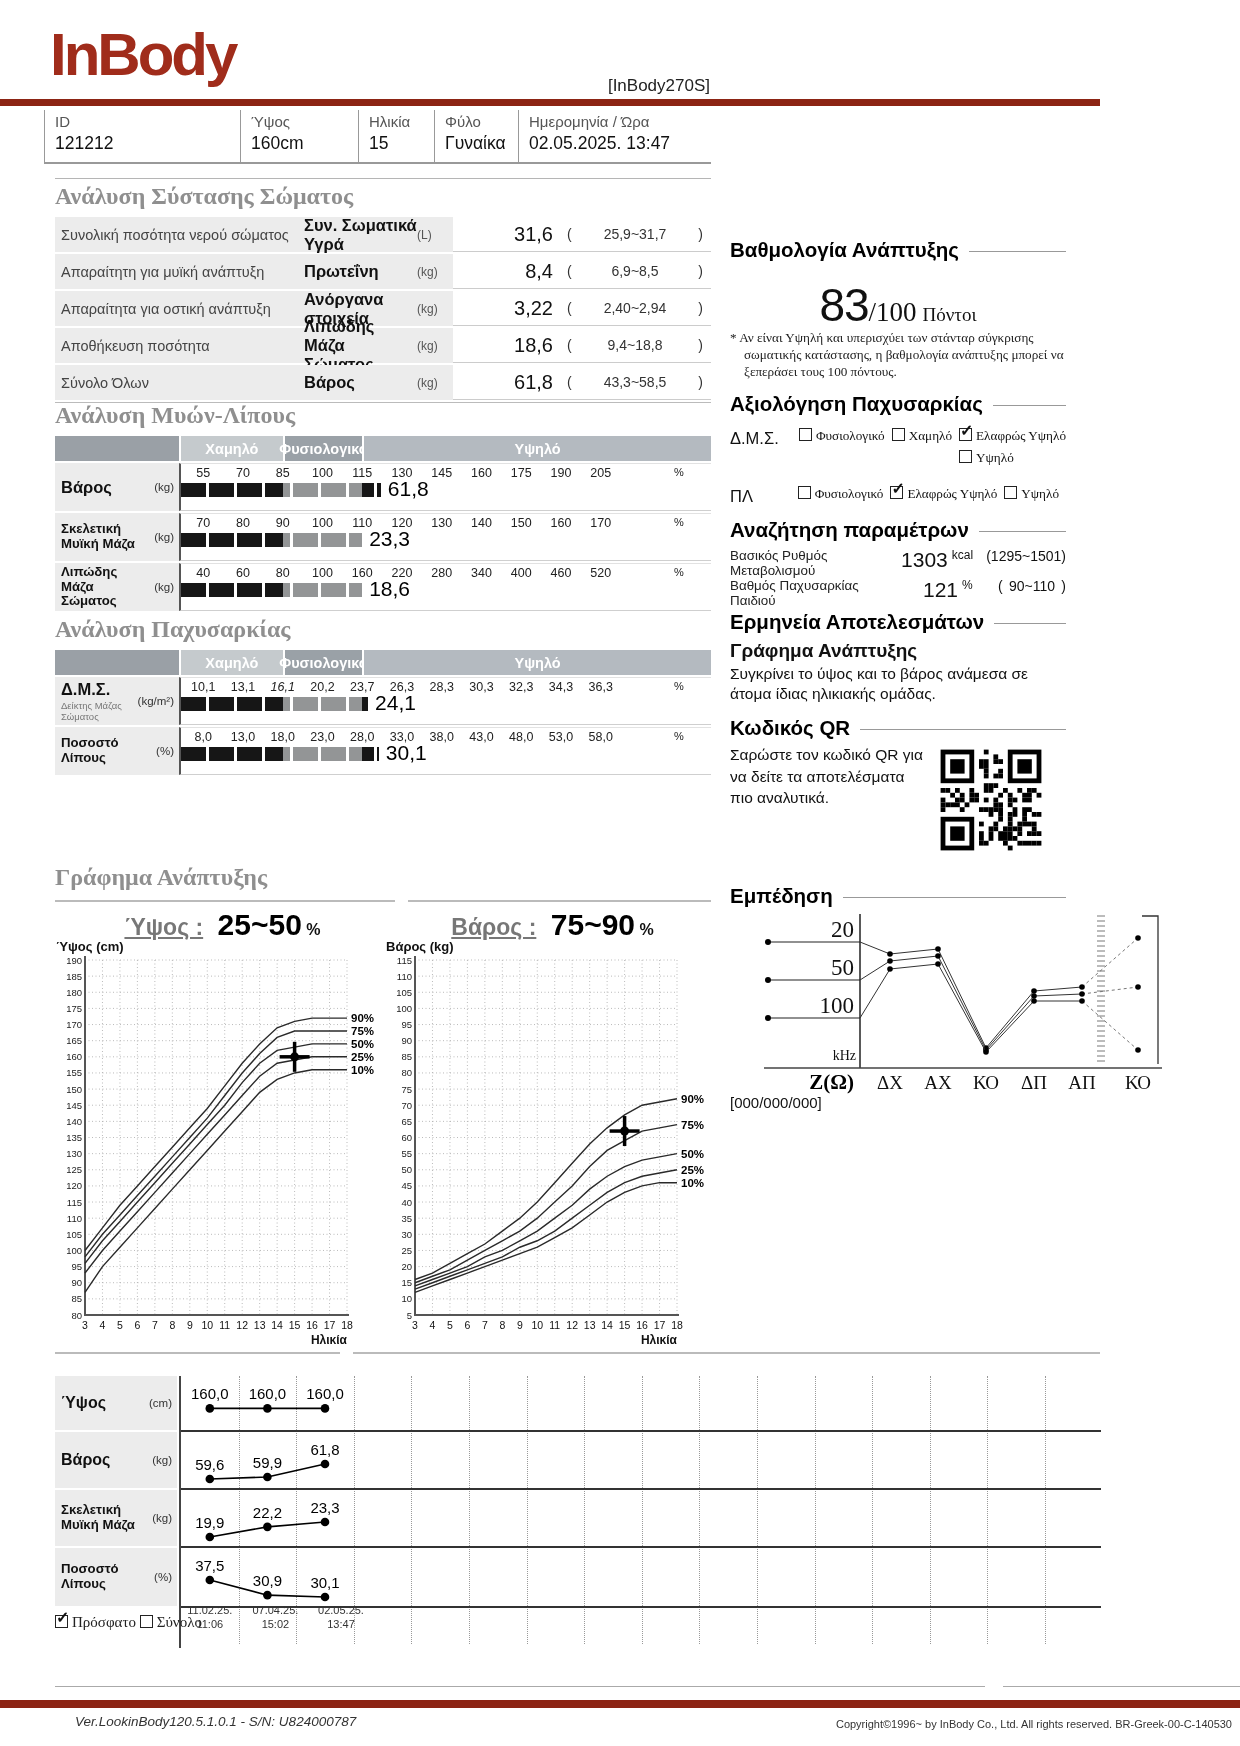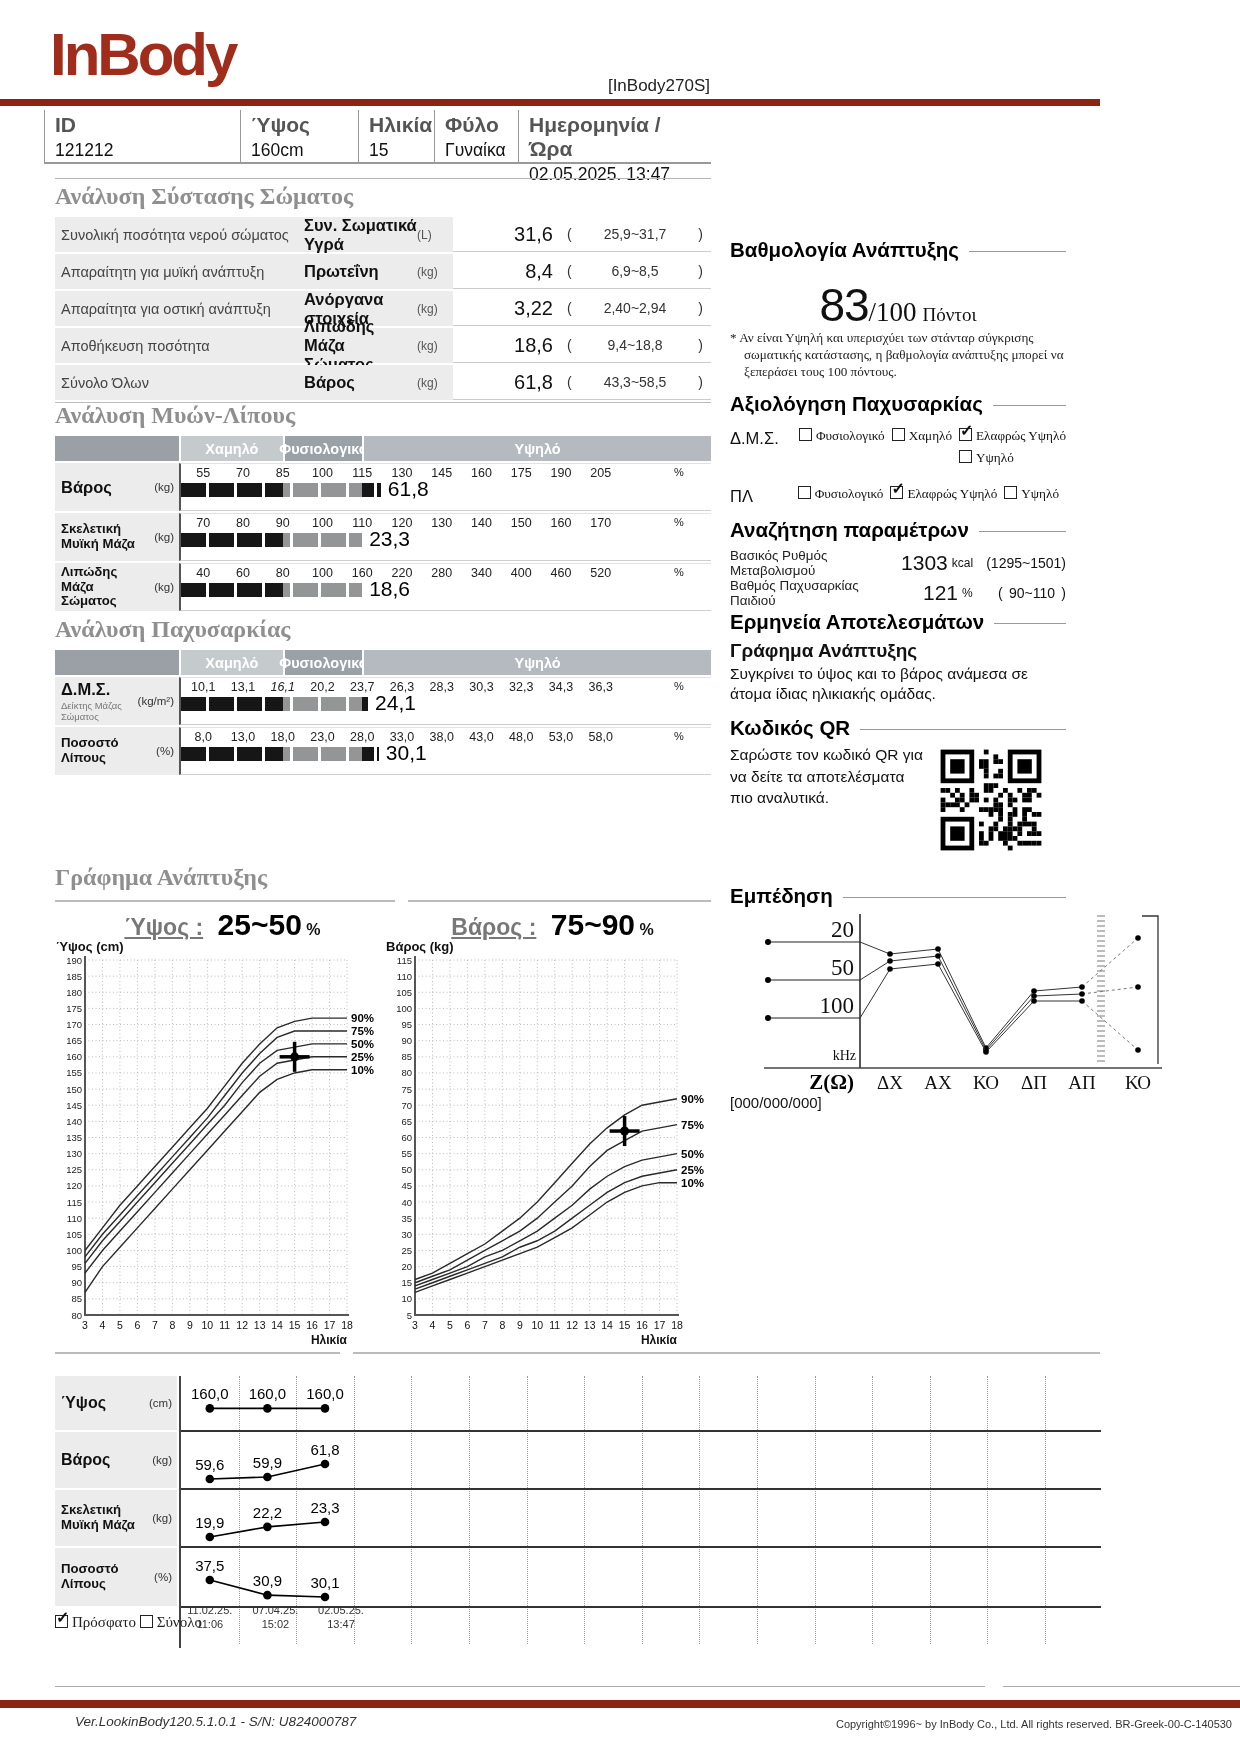--- a/index.html
+++ b/index.html
@@ -17,21 +17,21 @@
   .model{left:560px;top:76px;width:150px;text-align:right;font-size:17px;color:#222;}
   .red-top{left:0;top:99px;width:1100px;height:7px;background:var(--rule-red);}
   .red-bottom{left:0;top:1700px;width:1240px;height:8px;background:var(--rule-red);}
   .hfields{left:44px;top:110px;width:667px;height:52px;display:flex;border-bottom:2px solid #999;}
   .hcell{border-left:1px solid #999;padding:3px 10px 0 10px;box-sizing:border-box;}
   .hcell:nth-child(1){width:196px;}
   .hcell:nth-child(2){width:118px;}
   .hcell:nth-child(3){width:76px;}
   .hcell:nth-child(4){width:84px;}
   .hcell:nth-child(5){flex:1;}
-  .hlabel{font-size:21px;color:#555;font-weight:bold;}
+  .hlabel{font-size:15px;color:#555;}
   .hvalue{font-size:17.5px;color:#111;margin-top:3px;}
 
   
   .sec-title{font-family:"Liberation Serif",serif;font-weight:bold;color:#8f8f8f;font-size:24px;}
   .topline{border-top:1px solid #b5b5b5;padding-top:4px;}
 
   
   .sec-comp{left:55px;top:178px;width:656px;}
   .comp-table{margin-top:7px;border-bottom:1px solid #bbb;}
   .crow{display:flex;height:35px;margin-bottom:2px;}
@@ -106,21 +106,21 @@
   .score .big{font-size:46px;color:#111;letter-spacing:-1px;}
   .score .den{font-family:"Liberation Serif",serif;font-size:27px;}
   .score .pts{font-family:"Liberation Serif",serif;font-size:19px;margin-left:6px;}
   .note{position:absolute;left:0;top:330px;width:336px;font-family:"Liberation Serif",serif;font-size:13.2px;
         line-height:1.28;color:#222;padding-left:14px;text-indent:-14px;box-sizing:border-box;}
   .eval{position:absolute;left:0;width:336px;display:flex;align-items:flex-start;}
   .eval .elab{width:88px;font-size:16.5px;padding-top:1px;}
   .opt{font-family:"Liberation Serif",serif;font-size:13.2px;margin-right:7px;white-space:nowrap;}
   .stacked{margin-left:auto;display:flex;flex-direction:column;}
   .stacked .opt{margin:0 0 6px 0;}
-  .param{position:absolute;left:0;width:336px;display:flex;align-items:center;}
+  .param{position:absolute;left:0;width:336px;display:flex;align-items:flex-start;}
   .param .plab{width:168px;font-size:13.4px;color:#222;}
   .param .pval{width:60px;text-align:right;font-size:21px;}
   .param .punit{width:36px;font-size:12px;padding-left:4px;}
   .param .prange{flex:1;display:flex;justify-content:space-between;font-size:14px;}
   .param .prange .mid{flex:1;text-align:center;}
   .gsub{position:absolute;left:0;font-weight:bold;font-size:19px;}
   .gtext{position:absolute;left:0;width:336px;font-size:15.5px;line-height:1.3;color:#111;}
   .qrtext{position:absolute;left:0;width:195px;font-size:15.5px;line-height:1.4;}
   .qrbox{position:absolute;left:205px;width:112px;height:112px;}
   .impsvg{position:absolute;left:8px;}

